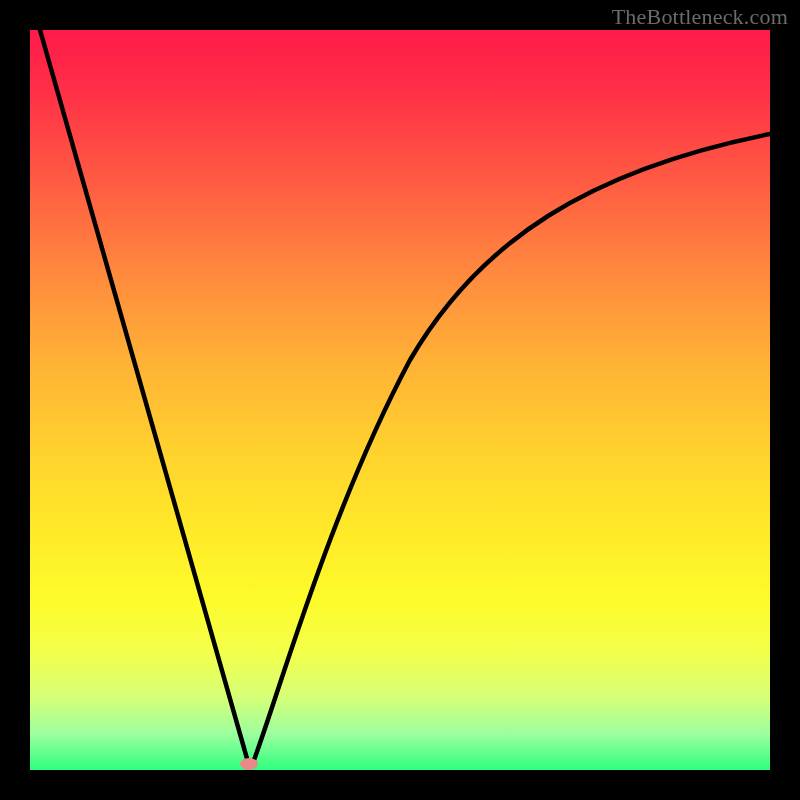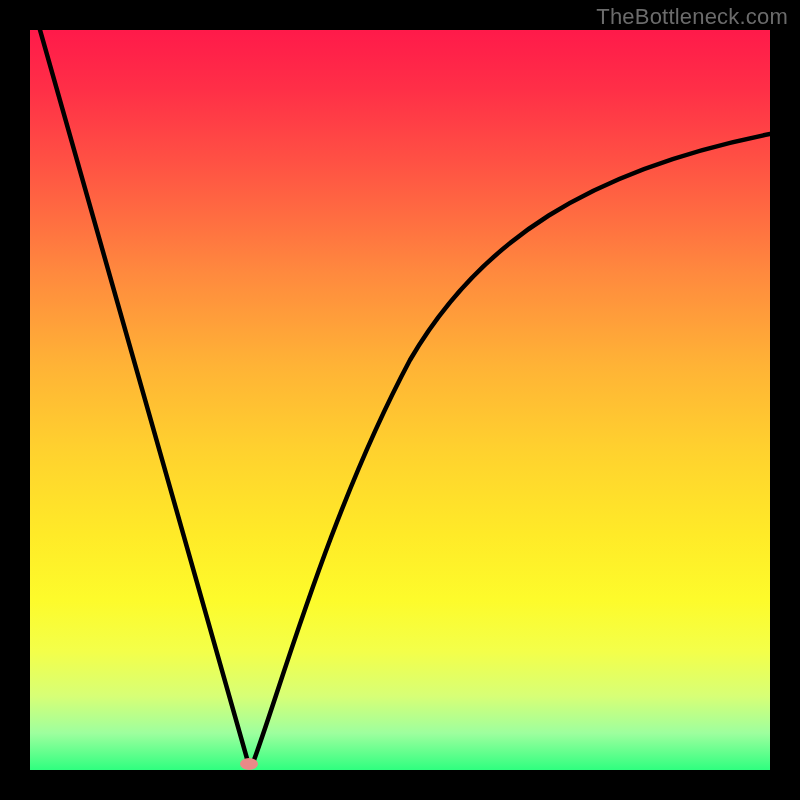--- a/index.html
+++ b/index.html
@@ -11,20 +11,21 @@
     overflow: hidden;
     font-family: Arial, Helvetica, sans-serif;
   }
   .frame {
     position: absolute;
     top: 0;
     left: 0;
     width: 800px;
     height: 800px;
     background: #000;
+    font-family: Liberation Serif, serif;
   }
   .plot-area {
     position: absolute;
     left: 30px;
     top: 30px;
     width: 740px;
     height: 740px;
     background: linear-gradient(to bottom,
       #ff1a4a 0%,
       #ff2f47 8%,

